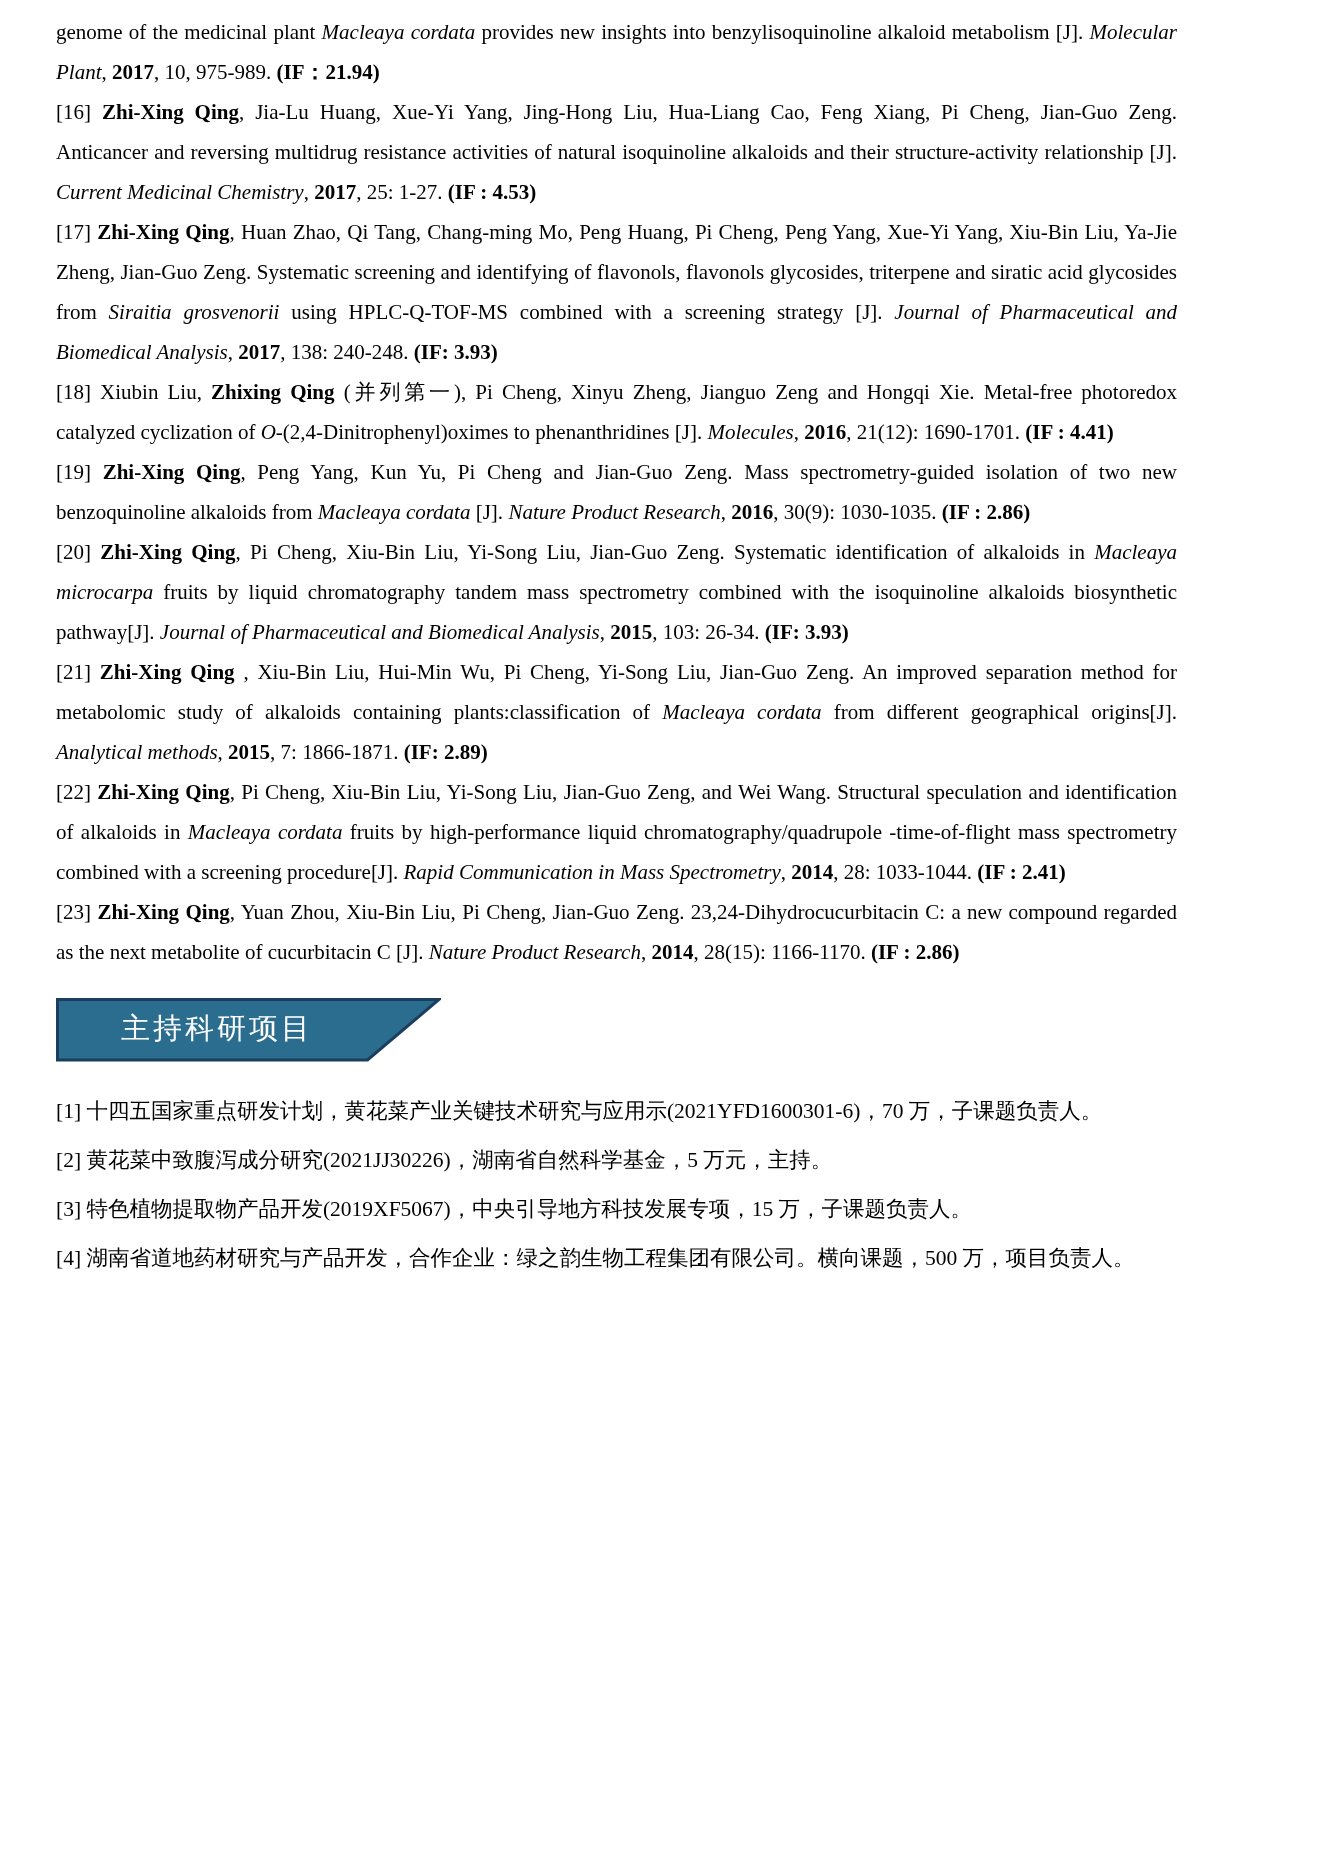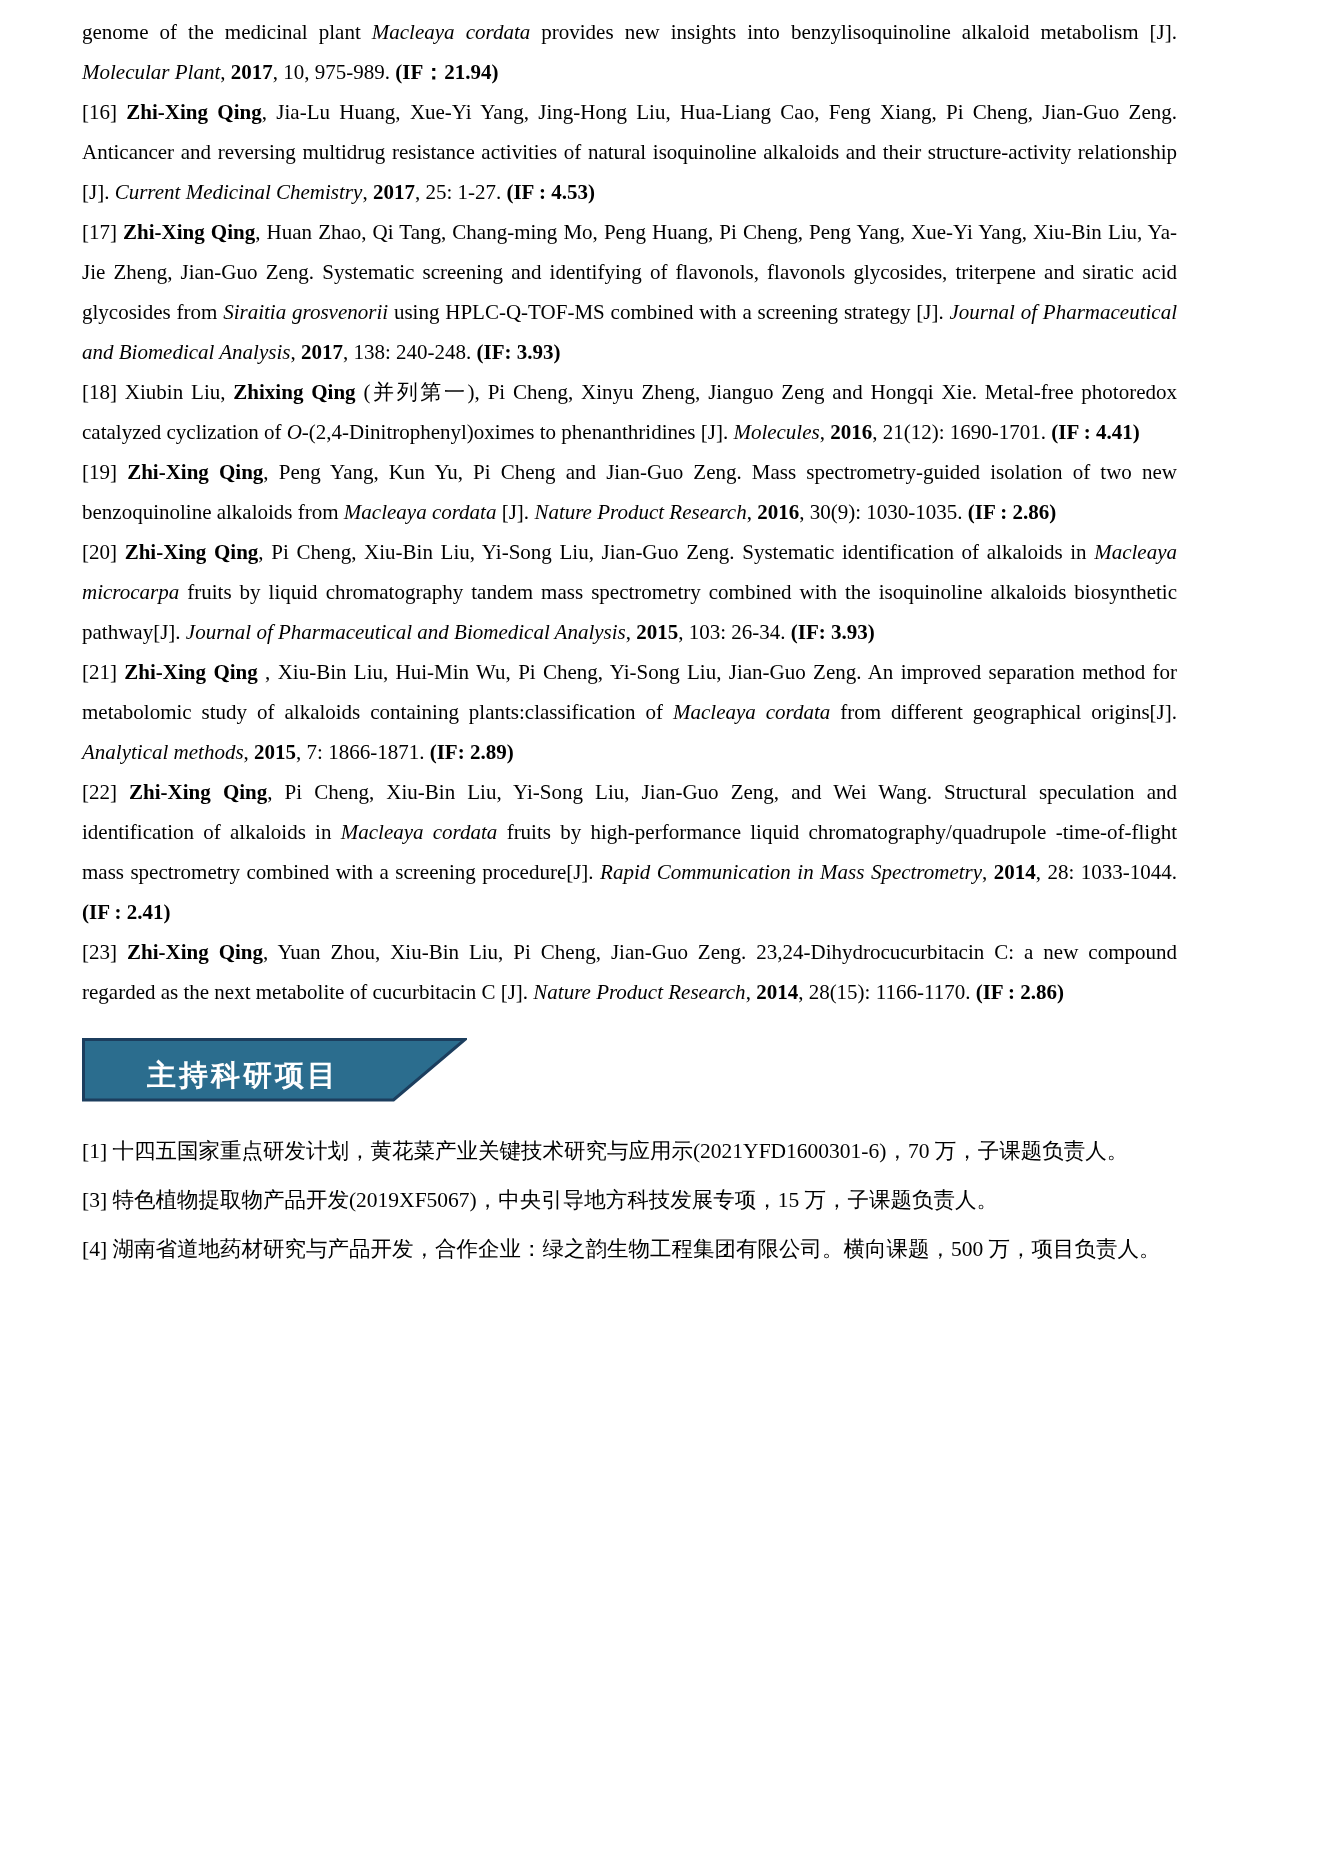--- a/index.html
+++ b/index.html
@@ -1,46 +1,46 @@
 <!DOCTYPE html>
 <html><head>
 <meta charset="utf-8">
 <style>
   html,body { margin:0; padding:0; background:#ffffff; }
   .page {
     position:relative;
     width:1323px; height:1871px;
     background:#ffffff;
     box-sizing:border-box;
-    padding:12px 146px 0 82px;
+    padding:12px 146px 0 56px;
     font-family:"Liberation Serif", serif;
     color:#000000;
     overflow:hidden;
   }
   .pub-list p.pub {
     margin:0;
     font-size:21px;
     line-height:40px;
     text-align:justify;
   }
   .seg-b  { font-weight:bold; }
   .seg-i  { font-style:italic; }
 
   .banner {
     position:relative;
     margin-top:26px;
     width:385px; height:64px;
   }
   .banner svg { display:block; }
   .banner-label {
-    position:absolute; top:7px; left:0;
+    position:absolute; top:0; left:0;
     width:322px; height:62px;
     display:flex; align-items:center; justify-content:center;
     font-family:"Liberation Sans", sans-serif;
-    font-weight:bold;
+    font-weight:normal;
     font-size:29px;
     letter-spacing:3px;
     color:#ffffff;
   }
 
   .project-list { margin-top:28px; }
   .project-list p.project {
     margin:0 0 7px 0;
     font-size:21.5px;
     line-height:42px;
@@ -66,17 +66,18 @@
 
   <div class="banner">
     <svg width="385" height="64" viewBox="0 0 385 64">
       <polygon points="1.5,1.5 383,1.5 311.5,62 1.5,62" stroke-width="3" fill="#2B6D8E" stroke="#1C3E5E"></polygon>
     </svg>
     <div class="banner-label">主持科研项目</div>
   </div>
 
   <div class="project-list">
       <p class="project">[1] 十四五国家重点研发计划，黄花菜产业关键技术研究与应用示(2021YFD1600301-6)，70 万，子课题负责人。</p>
+      <p class="project">[2] 黄花菜中致腹泻成分研究(2021JJ30226)，湖南省自然科学基金，5 万元，主持。</p>
       <p class="project">[3] 特色植物提取物产品开发(2019XF5067)，中央引导地方科技发展专项，15 万，子课题负责人。</p>
       <p class="project">[4] 湖南省道地药材研究与产品开发，合作企业：绿之韵生物工程集团有限公司。横向课题，500 万，项目负责人。</p>
     </div>
 
 </div>
 
 </body></html>

